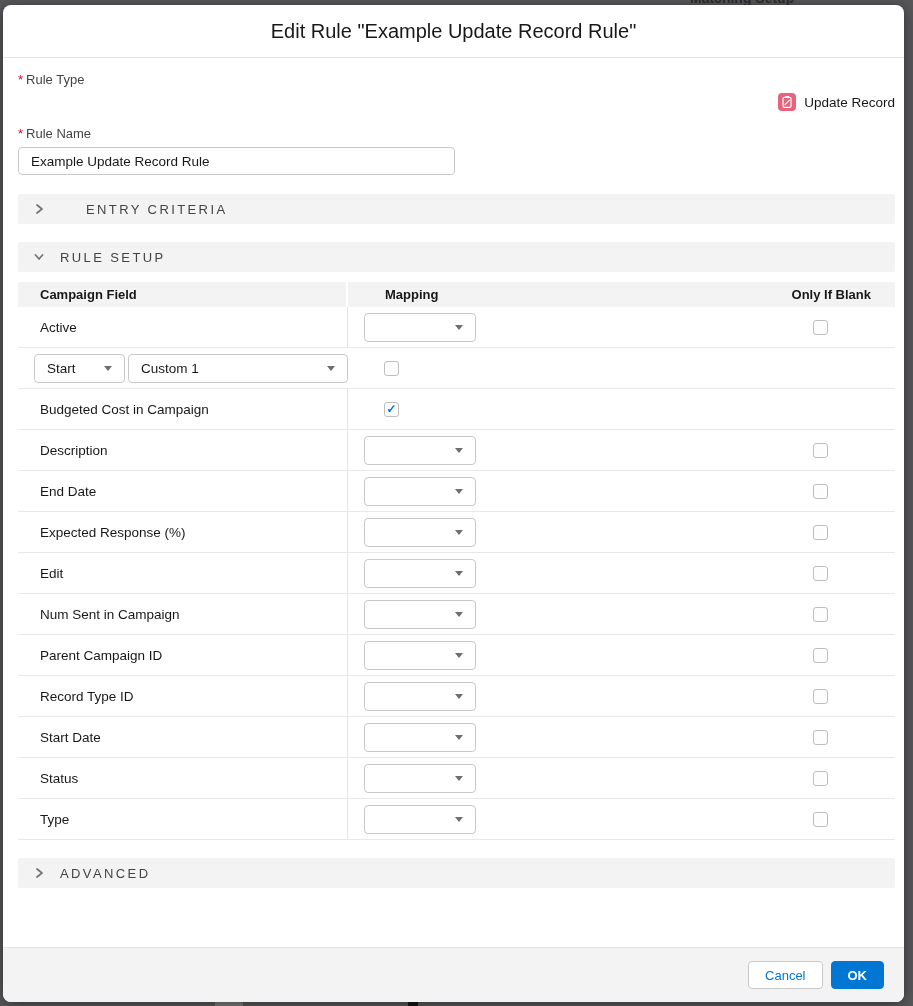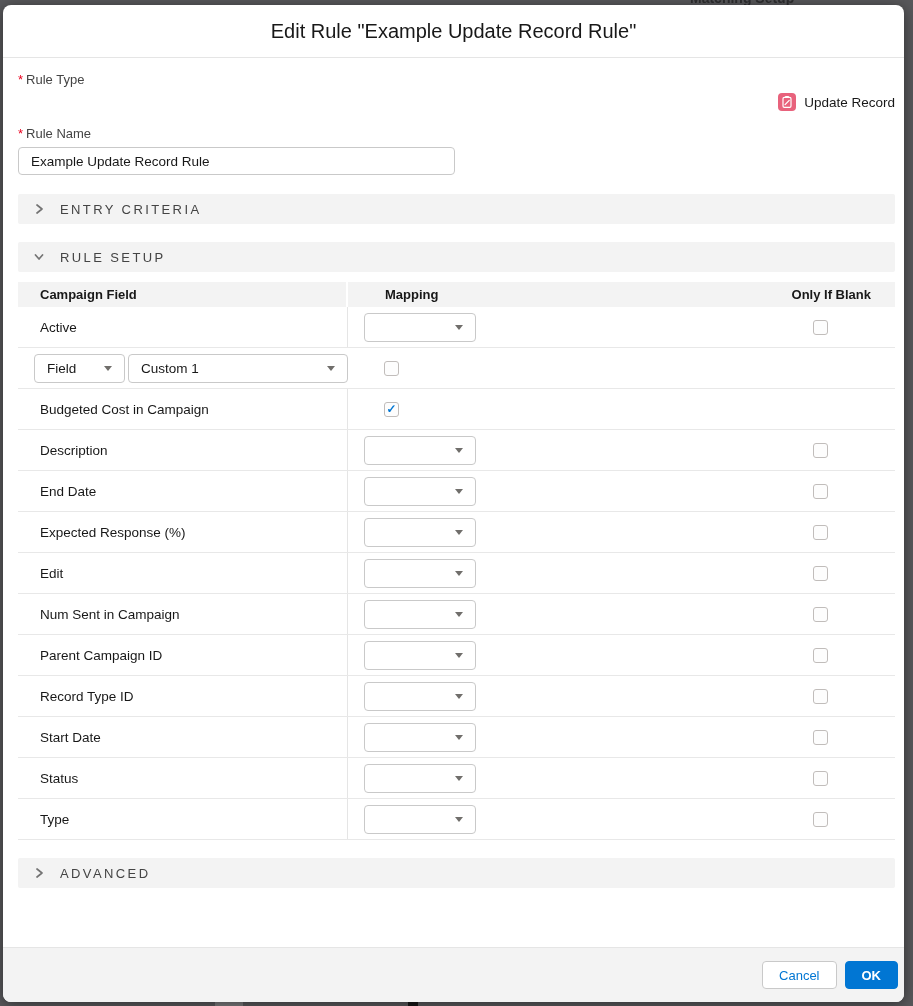--- a/index.html
+++ b/index.html
@@ -53,21 +53,21 @@
   .rule-name-input { width:437px; margin-top:6px; }
 
   .section-bar {
     height:30px; background:#f3f3f3; border-radius:2px;
     display:flex; align-items:center; padding-left:14px; cursor:pointer;
   }
   .section-bar .chev { width:14px; height:14px; margin-right:14px; flex:none; display:flex; }
   .section-label {
     font-size:13px; color:#444444; letter-spacing:2.4px; font-weight:400;
   }
-  .bar-entry { margin-top:19px; }
+  .bar-entry { margin-top:19px;gap:26px; }
   .bar-setup { margin-top:18px; }
   .bar-advanced { margin-top:18px; }
 
   
   .rule-table { margin-top:10px; }
   .thead { display:grid; grid-template-columns:330px 1fr; height:25px; }
   .thead .h-left {
     background:#f3f3f3; border-right:2px solid #fff;
     display:flex; align-items:center; padding-left:22px;
   }
@@ -105,21 +105,21 @@
   .checkbox {
     width:15px; height:15px; border:1px solid #c1bdbb; border-radius:3px;
     background:#fdfdfd; margin-left:36px; display:flex; align-items:center;
     justify-content:center; cursor:pointer;
   }
   .checkmark { color:#0176d3; font-size:12px; font-weight:bold; line-height:1; }
 
   .modal-footer {
     position:absolute; left:0; right:0; bottom:0; height:55px;
     background:#f3f3f3; border-top:1px solid #e5e5e5;
-    display:flex; align-items:center; justify-content:flex-end; padding-right:6px;
+    display:flex; align-items:center; justify-content:flex-end; padding-right:20px;
   }
   .btn {
     height:28px; border-radius:4px; font-family:"Liberation Sans", sans-serif;
     font-size:13px; padding:0 16px; cursor:pointer;
   }
   .btn-cancel { background:#fff; border:1px solid #c9c9c9; color:#0176d3; }
   .btn-ok { background:#0176d3; border:1px solid #0176d3; color:#fff; margin-left:8px; font-weight:bold; }
 </style>
 </head>
 <body>
@@ -194,21 +194,21 @@
                 <div class="caret"></div>
               </div>
             </div>
             <div class="cell c3">
               <div class="checkbox"></div>
             </div>
           </div>
           <div class="trow">
             <div class="cell c2">
               <div class="combo combo-type">
-                <span class="combo-text">Field</span>
+                <span class="combo-text">Start</span>
                 <div class="caret"></div>
               </div>
               <div class="combo combo-value">
                 <span class="combo-text">Custom 1</span>
                 <div class="caret"></div>
               </div>
             </div>
             <div class="cell c3">
               <div class="checkbox"></div>
             </div>

